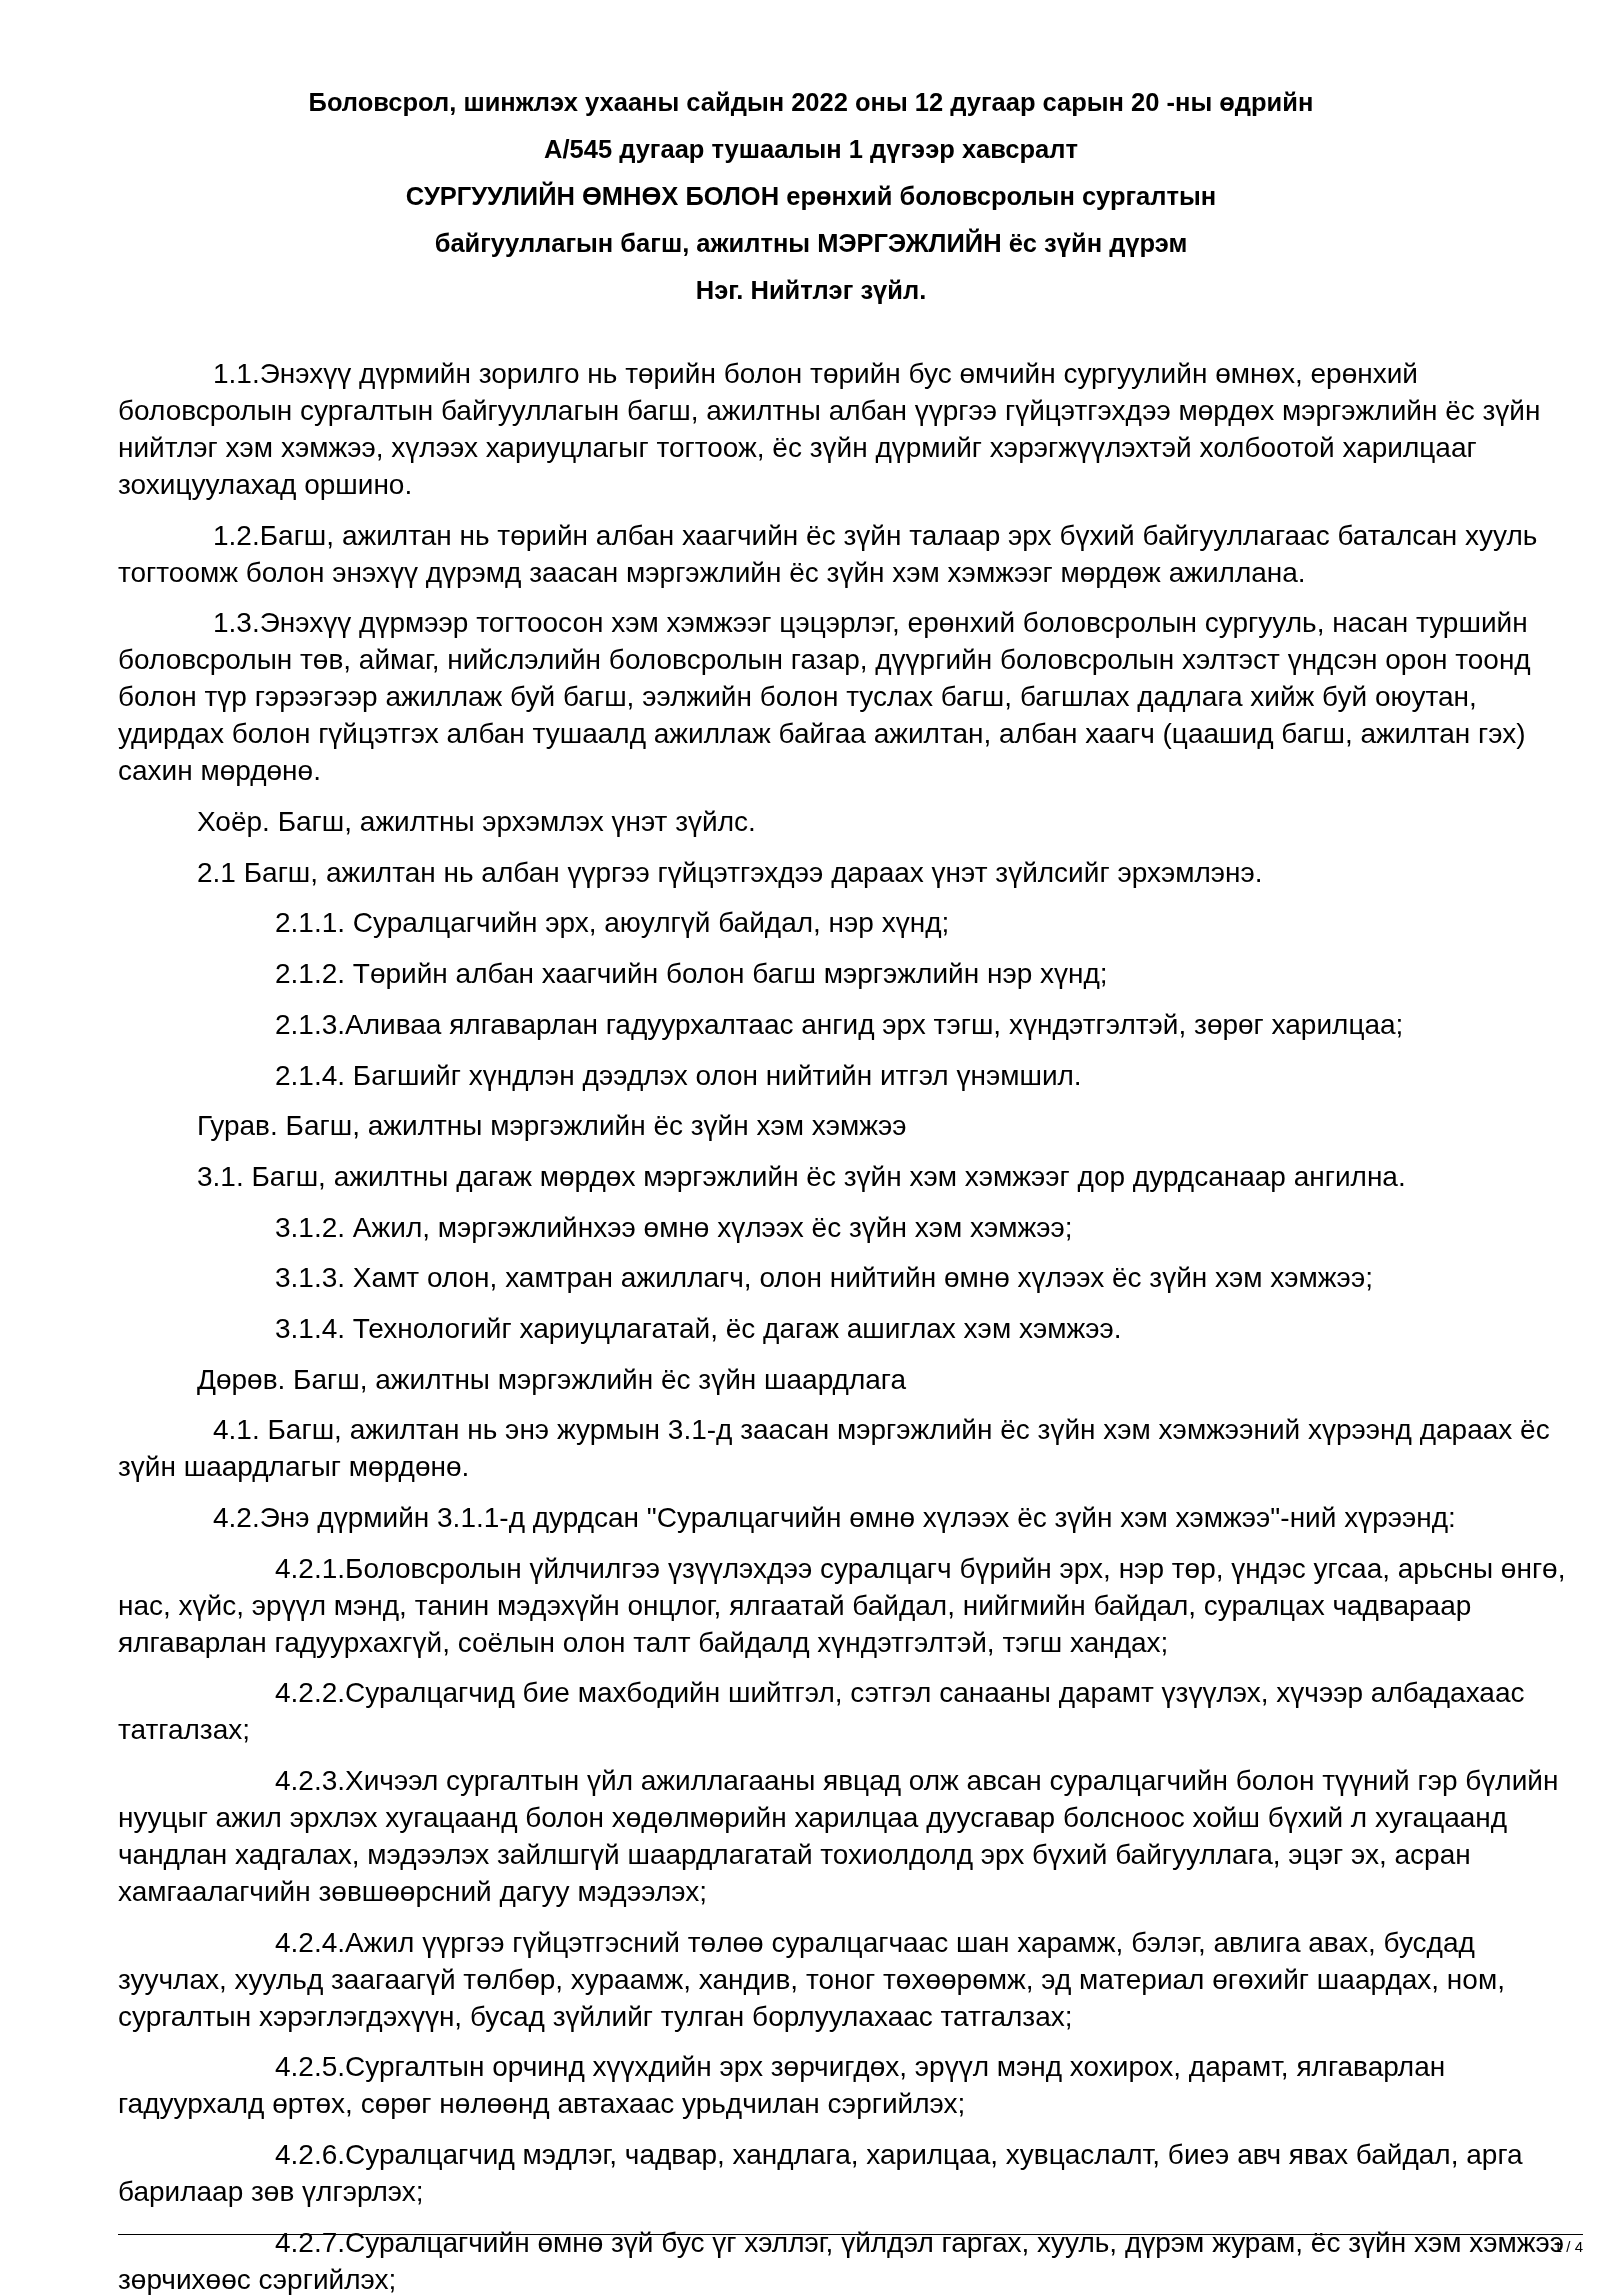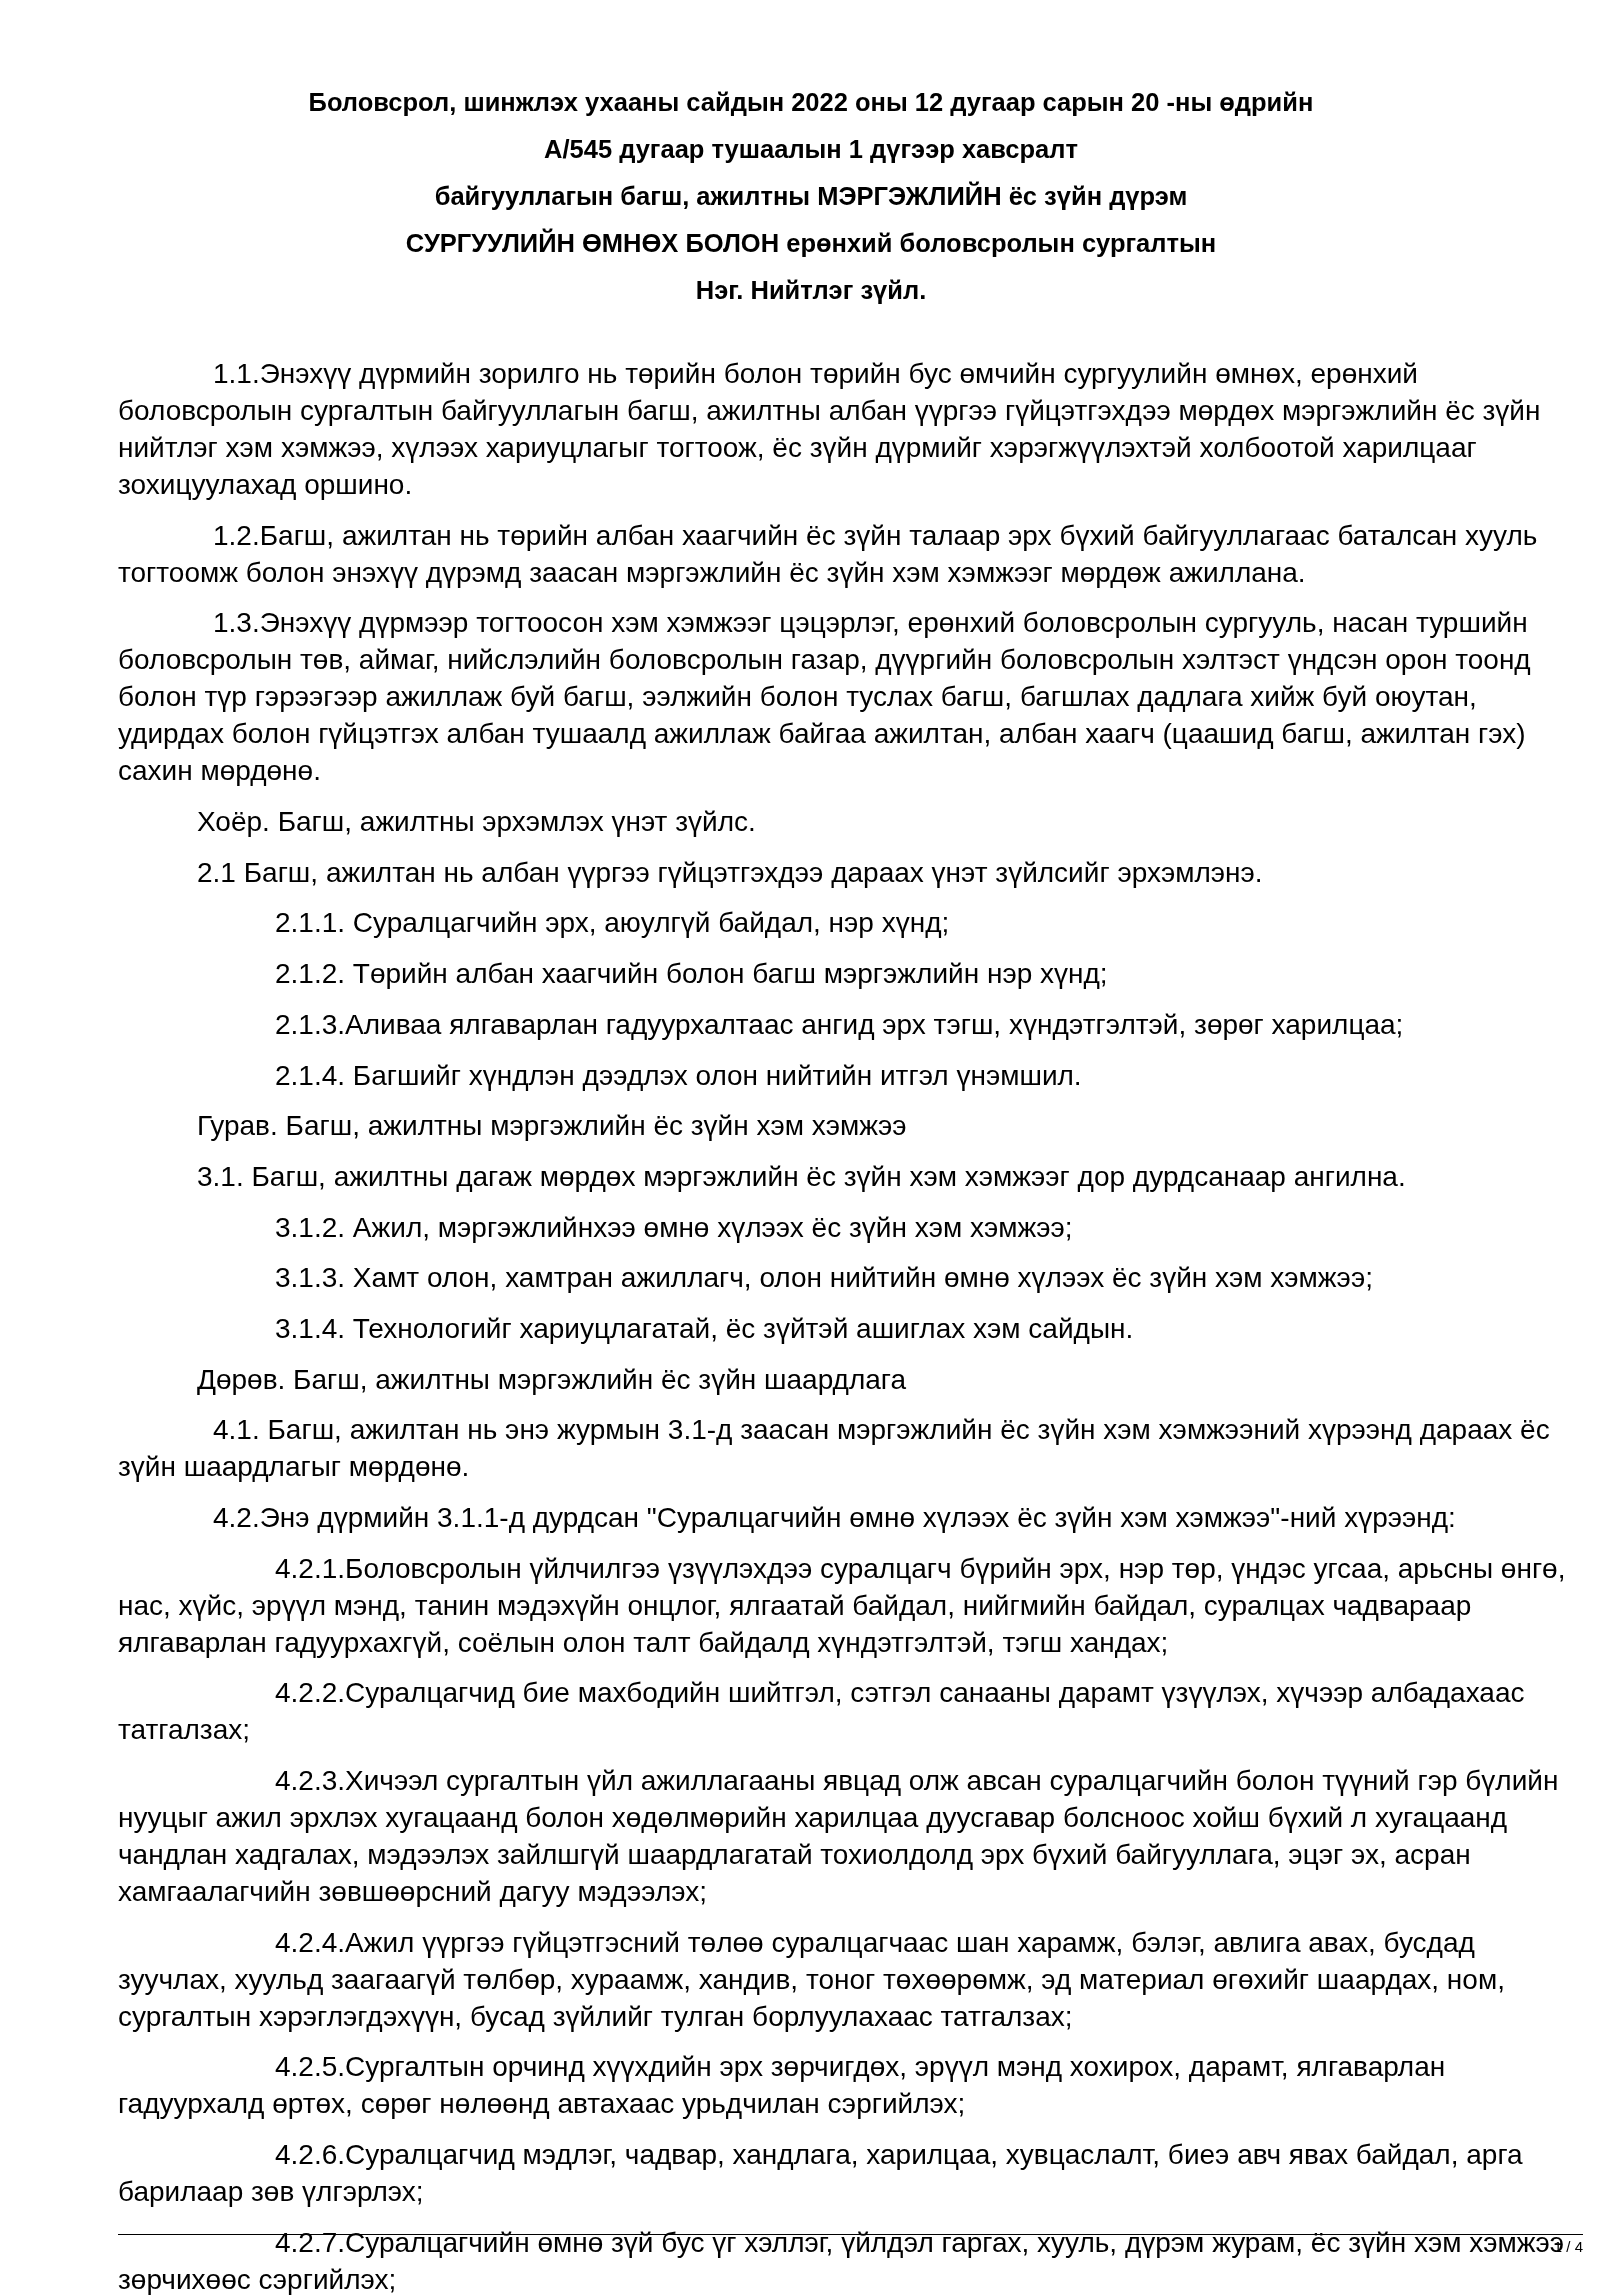--- a/index.html
+++ b/index.html
@@ -17,40 +17,40 @@
     .footer-rule { position: absolute; left: 118px; top: 2218px; width: 1465px; height: 0; border-top: 1.3px solid #000; }
     .page-num { position: absolute; right: 39px; top: 2220px; font-size: 15px; line-height: 21px; margin-left: 18px; }
   </style>
 </head>
 <body>
 
 <div class="page">
   <div class="titles">
     <div class="title-line">Боловсрол, шинжлэх ухааны сайдын 2022 оны 12 дугаар  сарын 20 -ны өдрийн</div>
     <div class="title-line">А/545 дугаар тушаалын 1 дүгээр хавсралт</div>
+    <div class="title-line">СУРГУУЛИЙН ӨМНӨХ БОЛОН ерөнхий боловсролын сургалтын</div>
     <div class="title-line">байгууллагын багш, ажилтны МЭРГЭЖЛИЙН ёс зүйн дүрэм</div>
-    <div class="title-line">СУРГУУЛИЙН ӨМНӨХ БОЛОН ерөнхий боловсролын сургалтын</div>
     <div class="title-line">Нэг. Нийтлэг зүйл.</div>
   </div>
 
   <div class="body">
     <p class="p ind1">1.1.Энэхүү дүрмийн зорилго нь төрийн болон төрийн бус өмчийн сургуулийн өмнөх, ерөнхий боловсролын сургалтын байгууллагын багш, ажилтны албан үүргээ гүйцэтгэхдээ мөрдөх мэргэжлийн ёс зүйн нийтлэг хэм хэмжээ, хүлээх хариуцлагыг тогтоож, ёс зүйн дүрмийг хэрэгжүүлэхтэй холбоотой харилцааг зохицуулахад оршино.</p>
     <p class="p ind1">1.2.Багш, ажилтан нь төрийн албан хаагчийн ёс зүйн талаар эрх бүхий байгууллагаас баталсан хууль тогтоомж болон энэхүү дүрэмд заасан мэргэжлийн ёс зүйн хэм хэмжээг мөрдөж ажиллана.</p>
     <p class="p ind1">1.3.Энэхүү дүрмээр тогтоосон хэм хэмжээг цэцэрлэг, ерөнхий боловсролын сургууль, насан туршийн боловсролын төв, аймаг, нийслэлийн боловсролын газар, дүүргийн боловсролын хэлтэст үндсэн орон тоонд болон түр гэрээгээр ажиллаж буй багш, ээлжийн болон туслах багш, багшлах дадлага хийж буй оюутан, удирдах болон гүйцэтгэх албан тушаалд ажиллаж байгаа ажилтан, албан хаагч (цаашид багш, ажилтан гэх) сахин мөрдөнө.</p>
     <p class="p head">Хоёр. Багш, ажилтны эрхэмлэх үнэт зүйлс.</p>
     <p class="p head">2.1 Багш, ажилтан нь албан үүргээ гүйцэтгэхдээ дараах үнэт зүйлсийг эрхэмлэнэ.</p>
     <p class="p sub">2.1.1. Суралцагчийн эрх, аюулгүй байдал, нэр хүнд;</p>
     <p class="p sub">2.1.2. Төрийн албан хаагчийн болон багш мэргэжлийн нэр хүнд;</p>
     <p class="p sub">2.1.3.Аливаа ялгаварлан гадуурхалтаас ангид эрх тэгш, хүндэтгэлтэй, зөрөг харилцаа;</p>
     <p class="p sub">2.1.4. Багшийг хүндлэн дээдлэх олон нийтийн итгэл үнэмшил.</p>
     <p class="p head">Гурав. Багш, ажилтны мэргэжлийн ёс зүйн хэм хэмжээ</p>
     <p class="p head">3.1. Багш, ажилтны дагаж мөрдөх мэргэжлийн ёс зүйн хэм хэмжээг дор дурдсанаар ангилна.</p>
     <p class="p sub">3.1.2. Ажил, мэргэжлийнхээ өмнө хүлээх ёс зүйн хэм хэмжээ;</p>
     <p class="p sub">3.1.3. Хамт олон, хамтран ажиллагч, олон нийтийн өмнө хүлээх ёс зүйн хэм хэмжээ;</p>
-    <p class="p sub">3.1.4. Технологийг хариуцлагатай, ёс зүйтэй ашиглах хэм сайдын.</p>
+    <p class="p sub">3.1.4. Технологийг хариуцлагатай, ёс дагаж ашиглах хэм хэмжээ.</p>
     <p class="p head">Дөрөв. Багш, ажилтны мэргэжлийн ёс зүйн шаардлага</p>
     <p class="p ind1">4.1. Багш, ажилтан нь энэ журмын 3.1-д заасан мэргэжлийн ёс зүйн хэм хэмжээний хүрээнд дараах ёс зүйн шаардлагыг мөрдөнө.</p>
     <p class="p ind1">4.2.Энэ дүрмийн 3.1.1-д дурдсан "Суралцагчийн өмнө хүлээх ёс зүйн хэм хэмжээ"-ний хүрээнд:</p>
     <p class="p ind2b">4.2.1.Боловсролын үйлчилгээ үзүүлэхдээ суралцагч бүрийн эрх, нэр төр, үндэс угсаа, арьсны өнгө, нас, хүйс, эрүүл мэнд, танин мэдэхүйн онцлог, ялгаатай байдал, нийгмийн байдал, суралцах чадвараар ялгаварлан гадуурхахгүй, соёлын олон талт байдалд хүндэтгэлтэй, тэгш хандах;</p>
     <p class="p ind2b">4.2.2.Суралцагчид бие махбодийн шийтгэл, сэтгэл санааны дарамт үзүүлэх, хүчээр албадахаас татгалзах;</p>
     <p class="p ind2b">4.2.3.Хичээл сургалтын үйл ажиллагааны явцад олж авсан  суралцагчийн болон түүний гэр бүлийн нууцыг ажил эрхлэх хугацаанд болон хөдөлмөрийн харилцаа дуусгавар болсноос хойш бүхий л хугацаанд чандлан хадгалах, мэдээлэх зайлшгүй шаардлагатай тохиолдолд эрх бүхий байгууллага, эцэг эх, асран хамгаалагчийн зөвшөөрсний дагуу мэдээлэх;</p>
     <p class="p ind2b">4.2.4.Ажил үүргээ гүйцэтгэсний төлөө суралцагчаас шан харамж, бэлэг, авлига авах, бусдад зуучлах, хуульд заагаагүй төлбөр, хураамж, хандив, тоног төхөөрөмж, эд материал өгөхийг шаардах, ном, сургалтын хэрэглэгдэхүүн, бусад зүйлийг тулган борлуулахаас татгалзах;</p>
     <p class="p ind2b">4.2.5.Сургалтын орчинд хүүхдийн эрх зөрчигдөх, эрүүл мэнд хохирох, дарамт, ялгаварлан гадуурхалд өртөх, сөрөг нөлөөнд автахаас урьдчилан сэргийлэх;</p>
     <p class="p ind2b">4.2.6.Суралцагчид мэдлэг, чадвар, хандлага, харилцаа, хувцаслалт, биеэ авч явах байдал, арга барилаар зөв үлгэрлэх;</p>
     <p class="p ind2b">4.2.7.Суралцагчийн өмнө зүй бус үг хэллэг, үйлдэл гаргах, хууль, дүрэм журам, ёс зүйн хэм хэмжээ зөрчихөөс сэргийлэх;</p>

